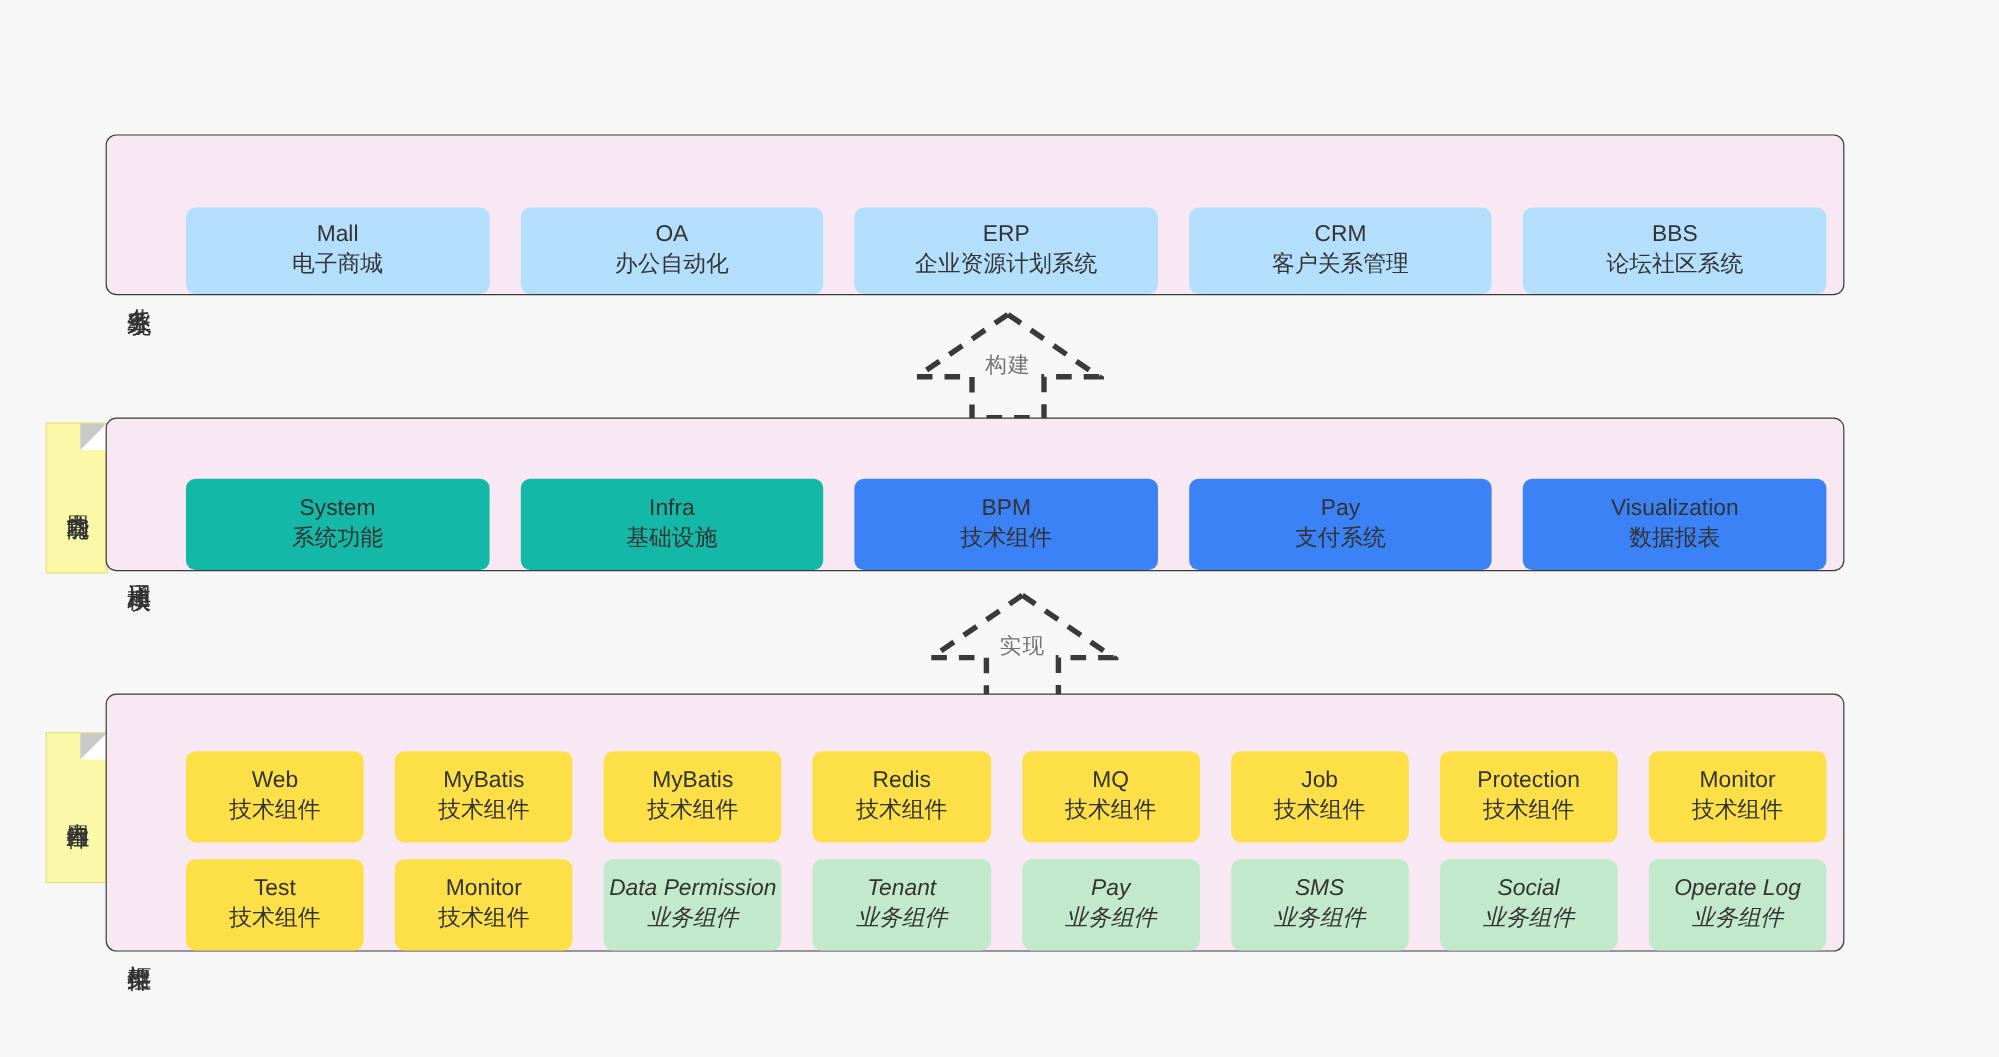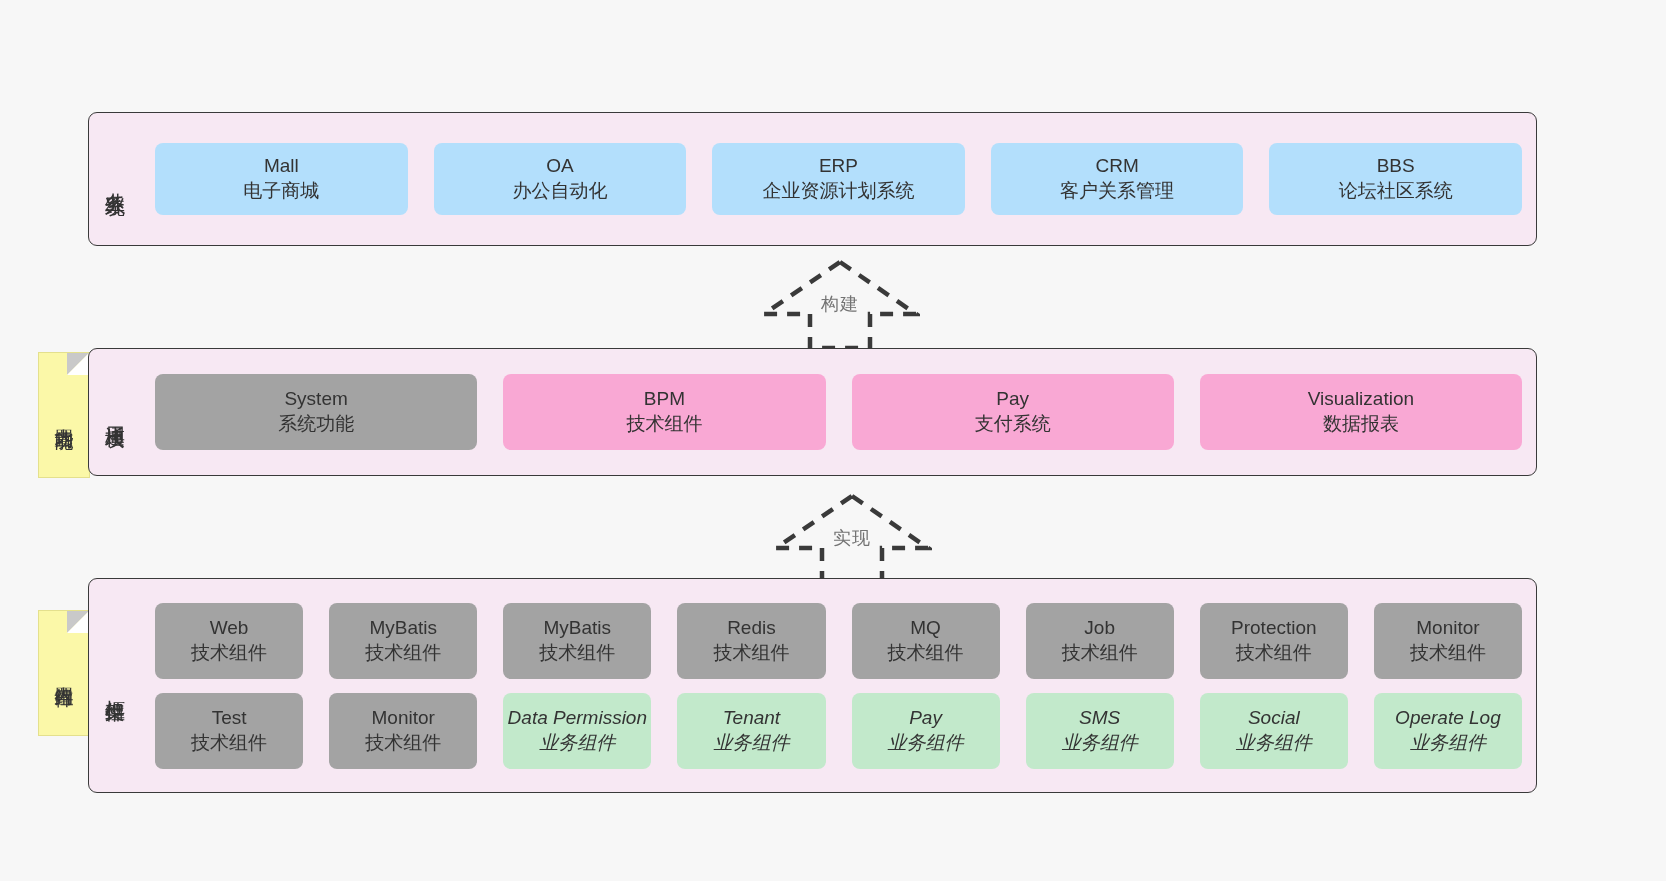--- a/index.html
+++ b/index.html
@@ -19,21 +19,21 @@
     background: #f7f7f7;
   }
 
   
   .layer {
     position: absolute;
     background: #f7e8f3;
     border: 1.6px solid #3a3a3a;
     border-radius: 9px;
     display: flex;
-    align-items: center;
+    align-items: flex-end;
   }
 
   .layer-title {
     width: 52px;
     flex: 0 0 52px;
     display: flex;
     align-items: center;
     justify-content: center;
     font-size: 20px;
     color: #333333;
@@ -70,23 +70,23 @@
     line-height: 1.30;
     color: #333333;
     padding: 6px 4px;
   }
 
   .card .en { display: block; }
   .card .cn { display: block; }
 
   
   .c-blue        { background: #b3dffc; }
-  .c-red         { background: #a3a3a3; }
-  .c-pink        { background: #f9a8d4; }
-  .c-green-dark  { background: #a3a3a3; }
+  .c-red         { background: #14b8a6; }
+  .c-pink        { background: #3b82f6; }
+  .c-green-dark  { background: #fde047; }
   .c-green-light { background: #c2e9cb; font-style: italic; }
 
   
   #layer-business { left: 88px;  top: 112px; width: 1449px; height: 134px; }
   #layer-common   { left: 88px;  top: 348px; width: 1449px; height: 128px; }
   #layer-frame    { left: 88px;  top: 578px; width: 1449px; height: 215px; }
 
   #layer-business .card { height: 72px; }
   #layer-common   .card { height: 76px; }
   #layer-frame    .card { height: 76px; }
@@ -201,20 +201,24 @@
   <div class="layer" id="layer-common">
     <div class="layer-title">通用模块</div>
     <div class="layer-body">
       <div class="row">
 
         <div class="card c-red">
           <span class="en">System</span>
           <span class="cn">系统功能</span>
         </div>
 
+        <div class="card c-red">
+          <span class="en">Infra</span>
+          <span class="cn">基础设施</span>
+        </div>
 
         <div class="card c-pink">
           <span class="en">BPM</span>
           <span class="cn">技术组件</span>
         </div>
 
         <div class="card c-pink">
           <span class="en">Pay</span>
           <span class="cn">支付系统</span>
         </div>

